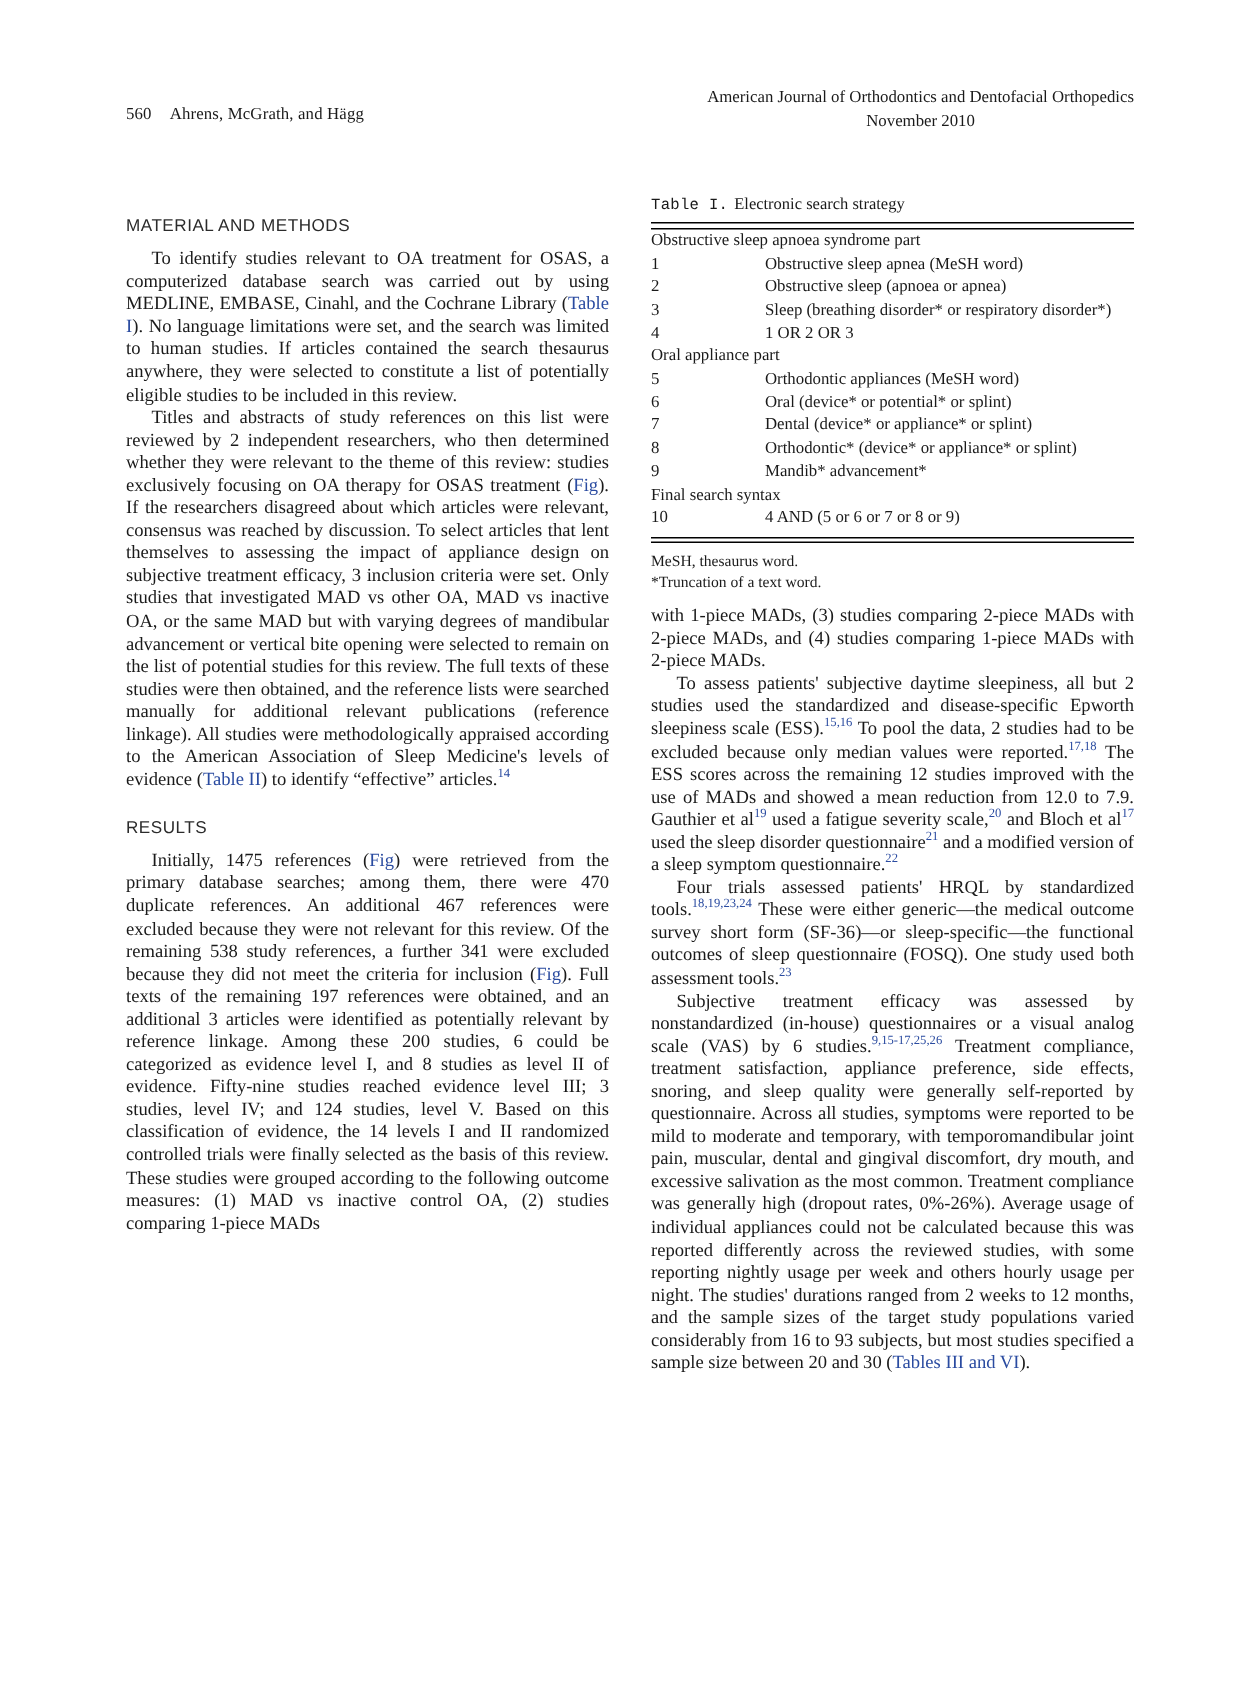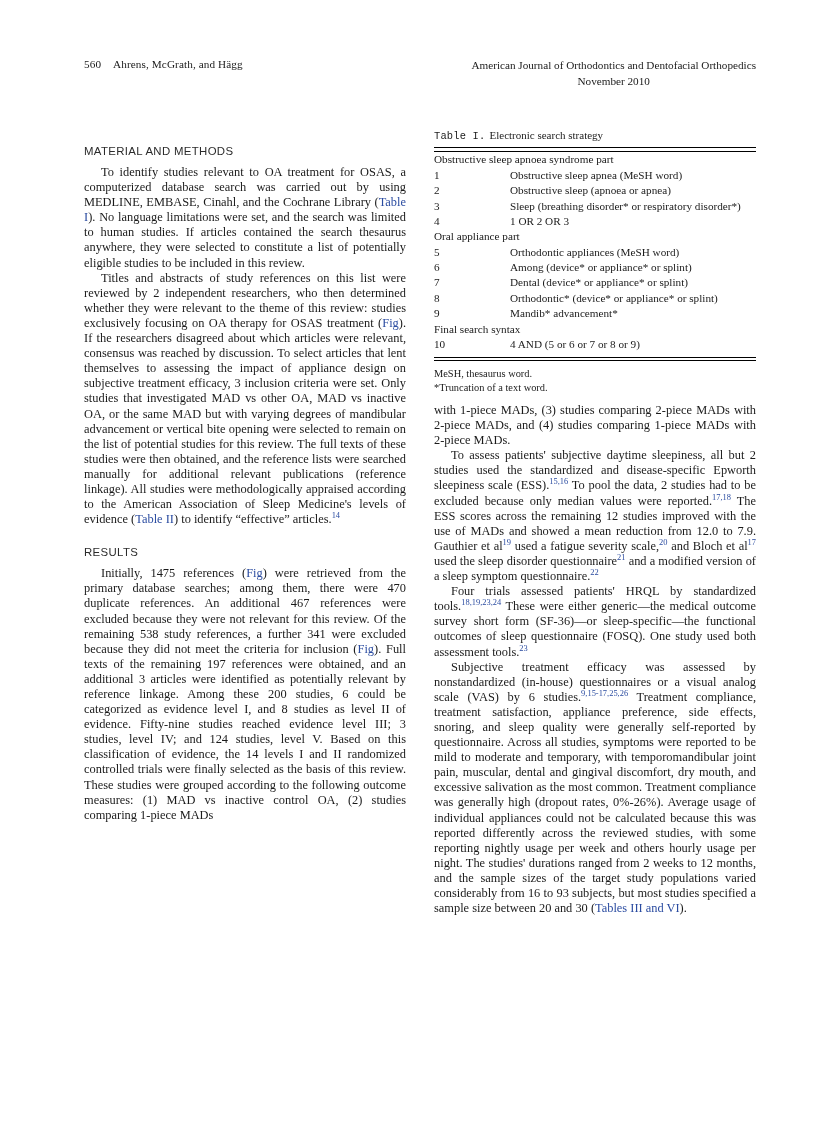--- a/index.html
+++ b/index.html
@@ -27,21 +27,21 @@
   .runhead {
     position: absolute;
     left: 84px;
     top: 58px;
     width: 672px;
     height: 42px;
   }
   .runhead-left {
     position: absolute;
     left: 0;
-    top: 0;
+    top: 12px;
     font-family: "Liberation Serif", serif;
     font-size: 11.2px;
     letter-spacing: 0.1px;
     white-space: nowrap;
   }
   .runhead-left .pageno {
     margin-right: 12px;
   }
   .runhead-right {
     position: absolute;
@@ -206,21 +206,21 @@
           </tr>
         <tr>
             <td class="c-group" colspan="2">Oral appliance part</td>
           </tr>
         <tr>
             <td class="c-num">5</td>
             <td>Orthodontic appliances (MeSH word)</td>
           </tr>
         <tr>
             <td class="c-num">6</td>
-            <td>Among (device* or appliance* or splint)</td>
+            <td>Oral (device* or potential* or splint)</td>
           </tr>
         <tr>
             <td class="c-num">7</td>
             <td>Dental (device* or appliance* or splint)</td>
           </tr>
         <tr>
             <td class="c-num">8</td>
             <td>Orthodontic* (device* or appliance* or splint)</td>
           </tr>
         <tr>

